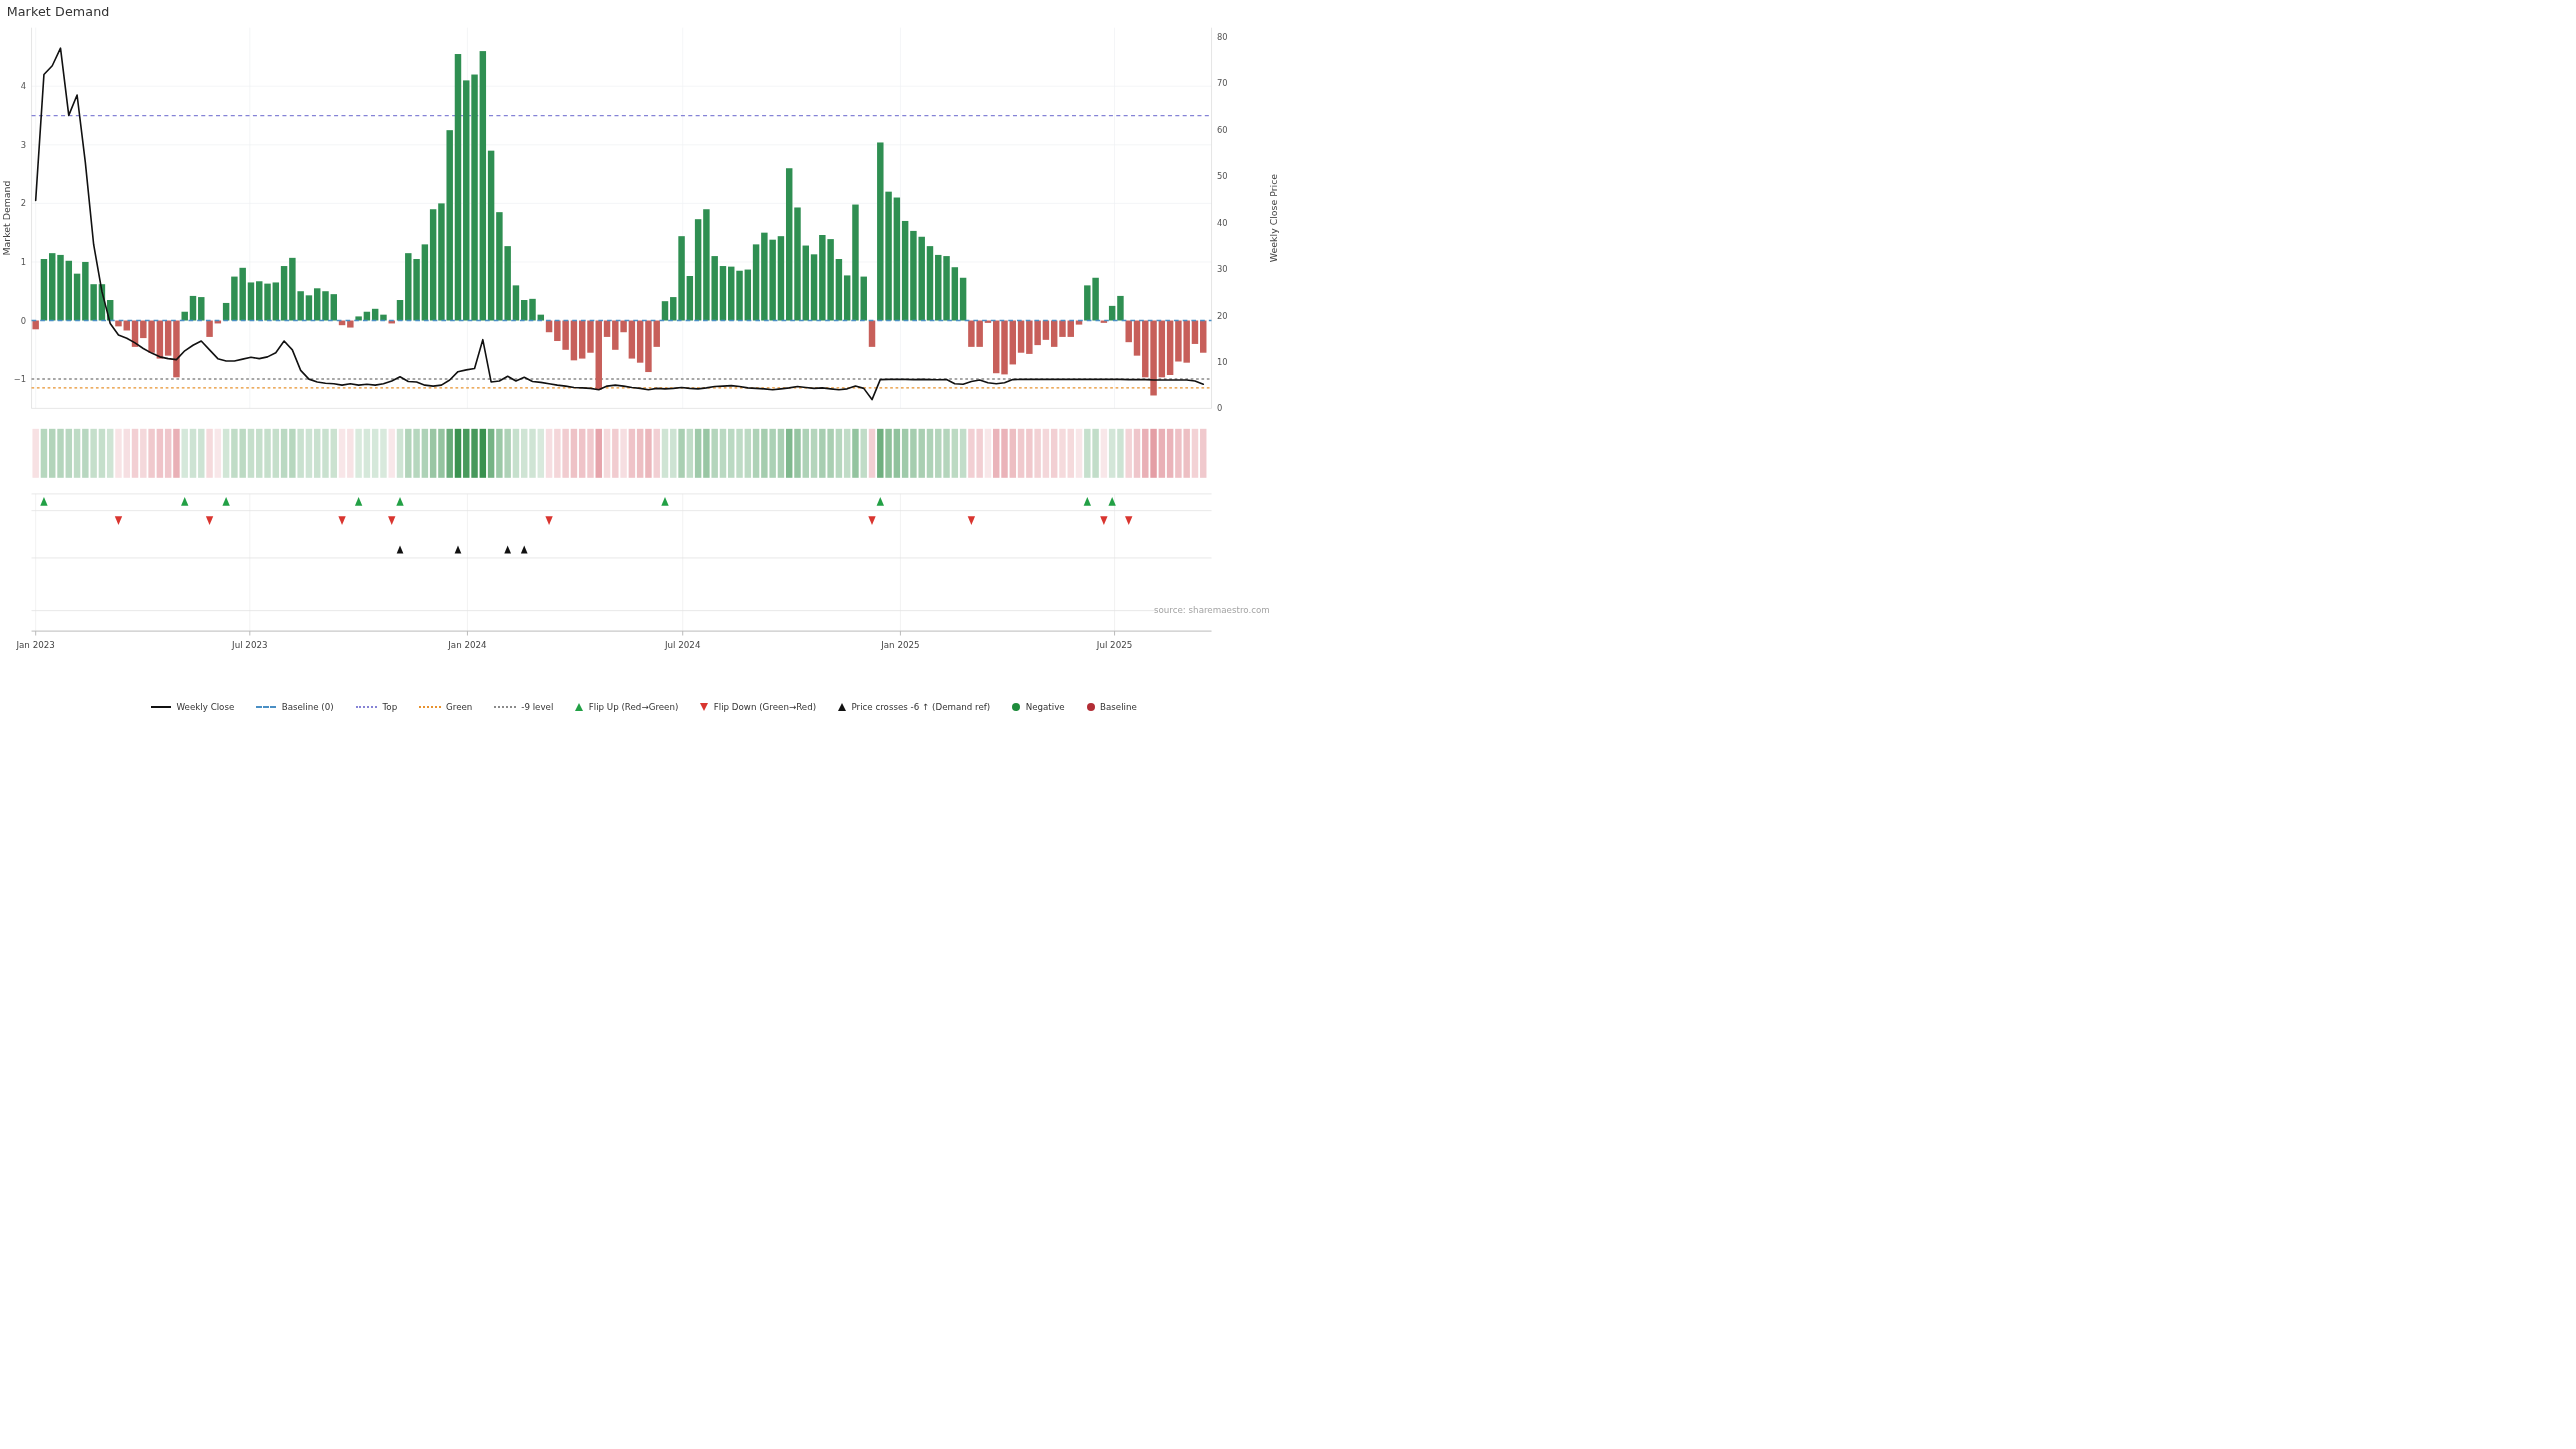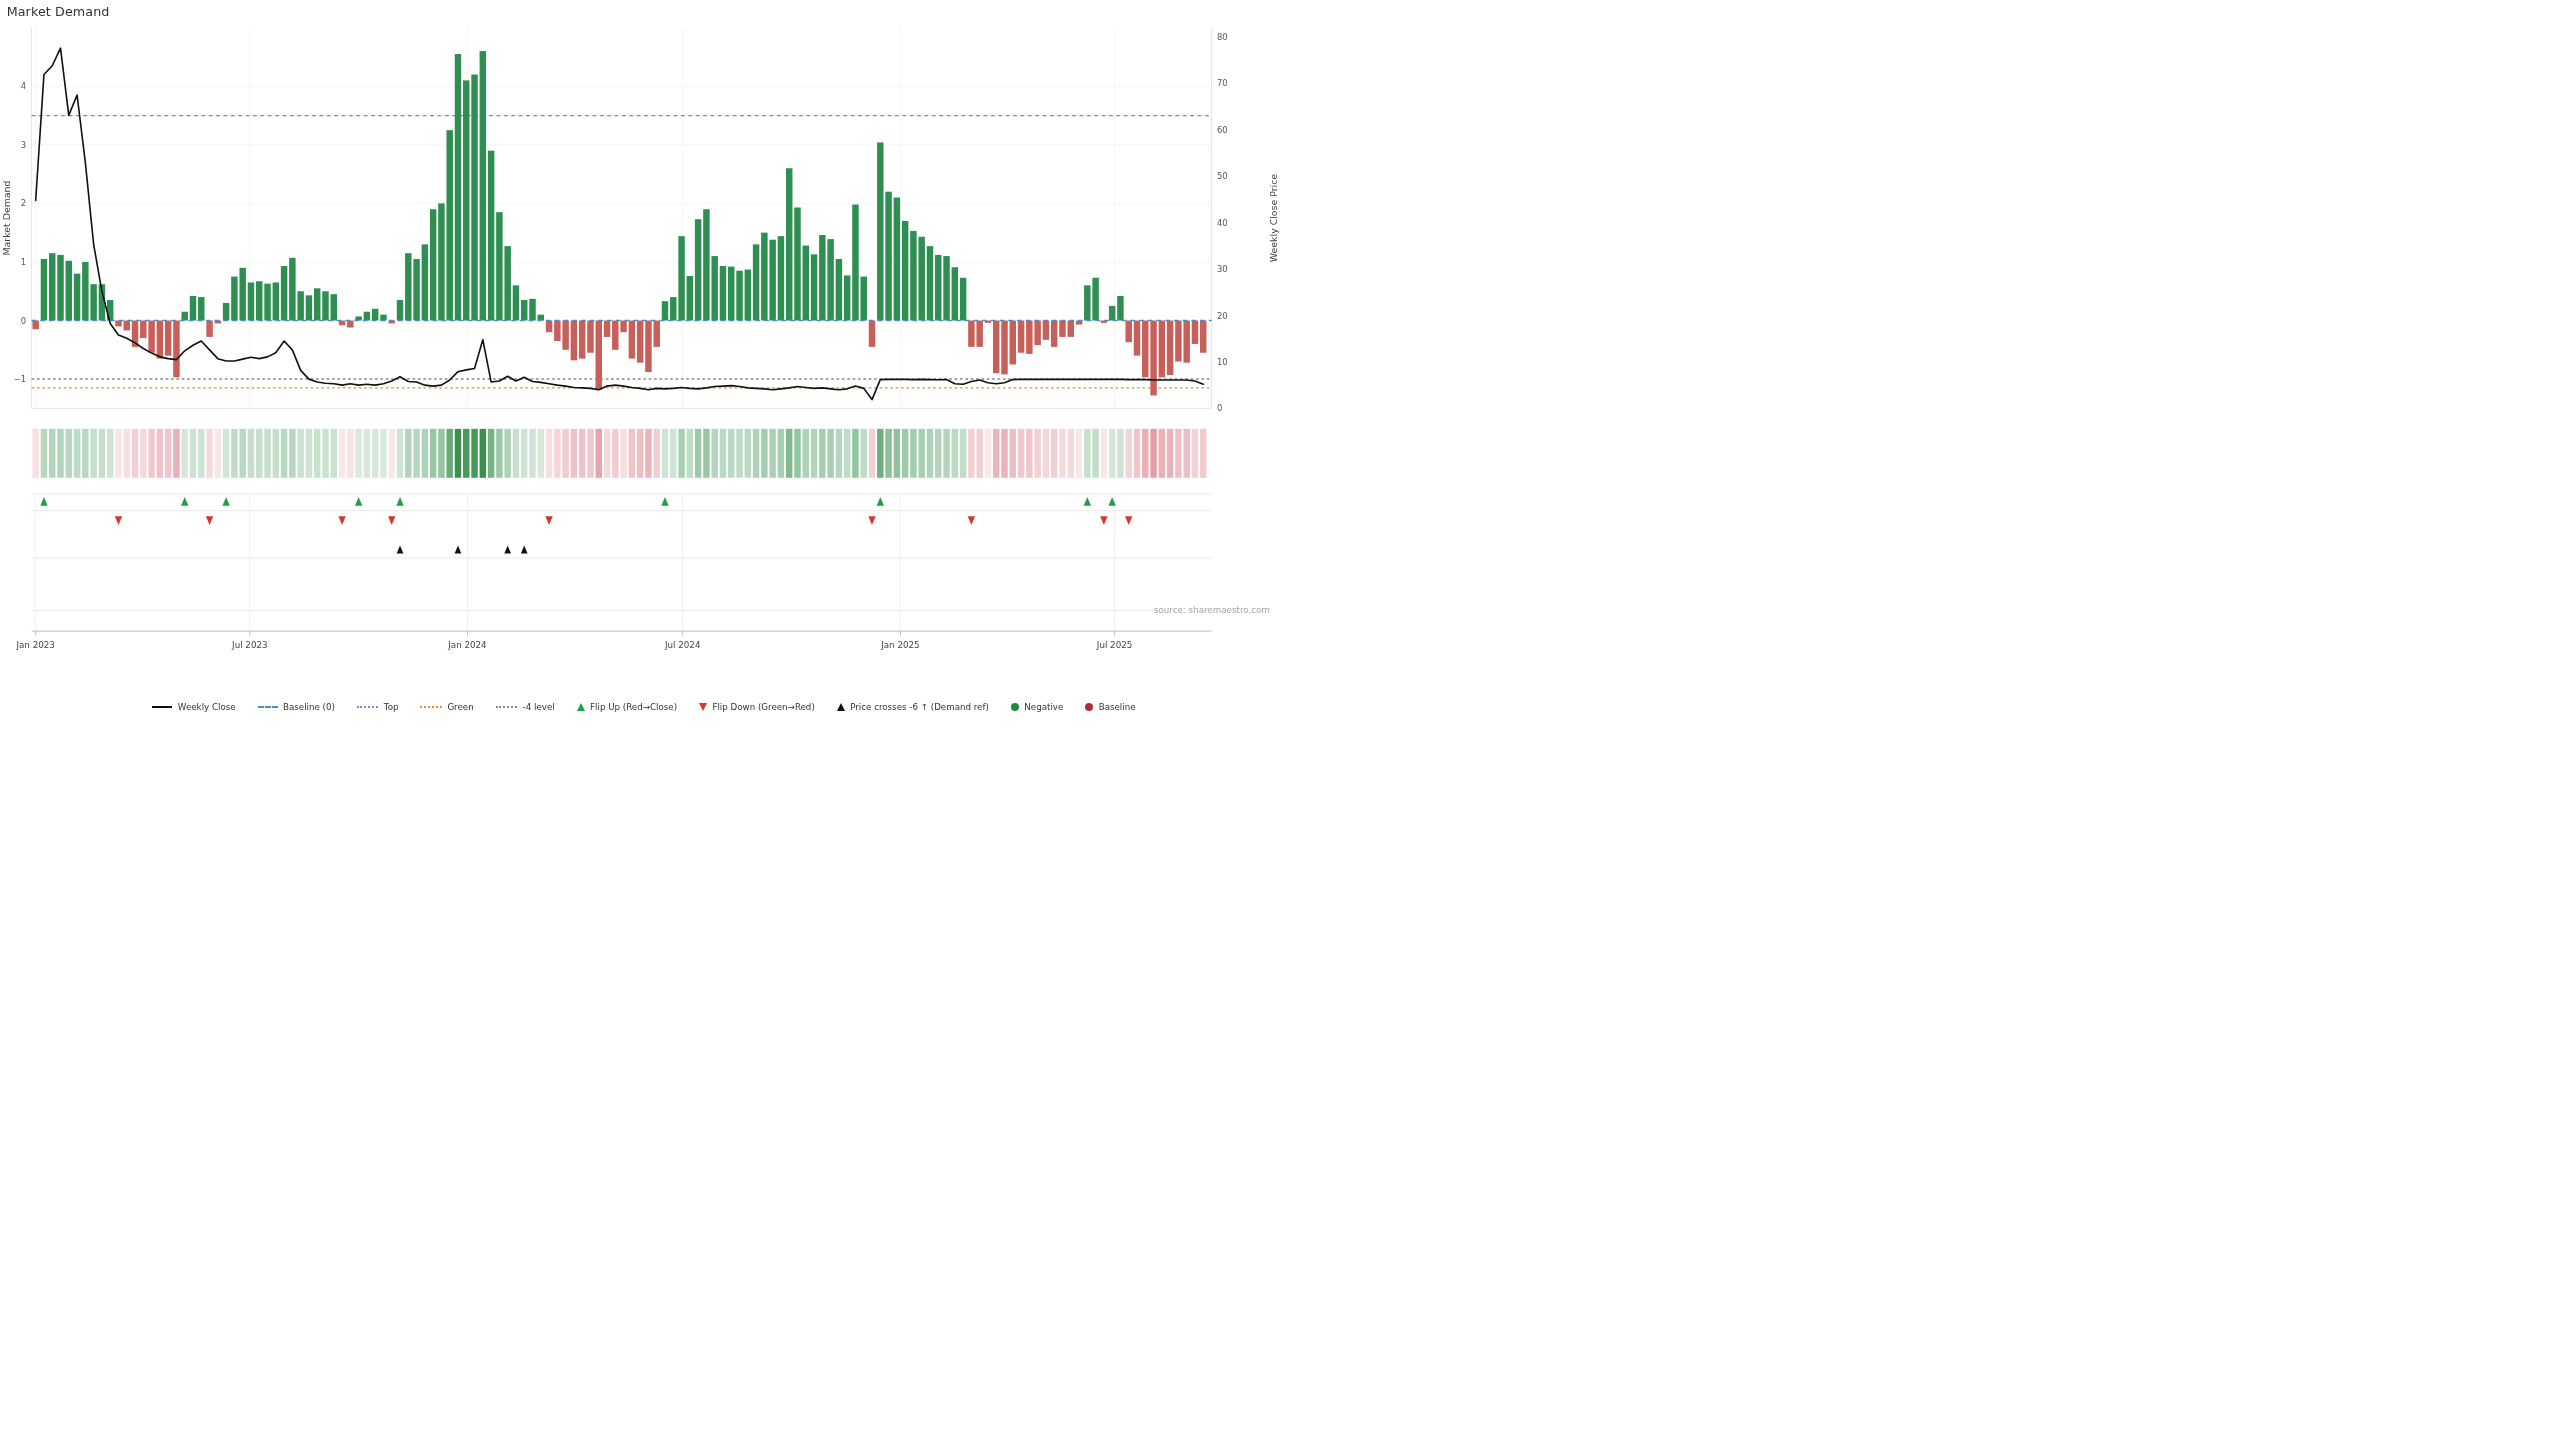--- a/index.html
+++ b/index.html
@@ -415,25 +415,25 @@
     <div class="legend-item">
       <span class="sw-dots" style="border-top-color: rgb(133, 131, 214);"></span>
       <span>Top</span>
     </div>
     <div class="legend-item">
       <span class="sw-dots" style="border-top-color: rgb(232, 146, 46);"></span>
       <span>Green</span>
     </div>
     <div class="legend-item">
       <span class="sw-dots" style="border-top-color: rgb(138, 138, 138);"></span>
-      <span>-4 level</span>
+      <span>-9 level</span>
     </div>
     <div class="legend-item">
       <span class="sw-tri-up" style="border-bottom-color: rgb(34, 160, 69);"></span>
-      <span>Flip Up (Red→Close)</span>
+      <span>Flip Up (Red→Green)</span>
     </div>
     <div class="legend-item">
       <span class="sw-tri-down" style="border-top-color: rgb(217, 53, 47);"></span>
       <span>Flip Down (Green→Red)</span>
     </div>
     <div class="legend-item">
       <span class="sw-tri-up" style="border-bottom-color: rgb(17, 17, 17);"></span>
       <span>Price crosses -6 ↑ (Demand ref)</span>
     </div>
     <div class="legend-item">

